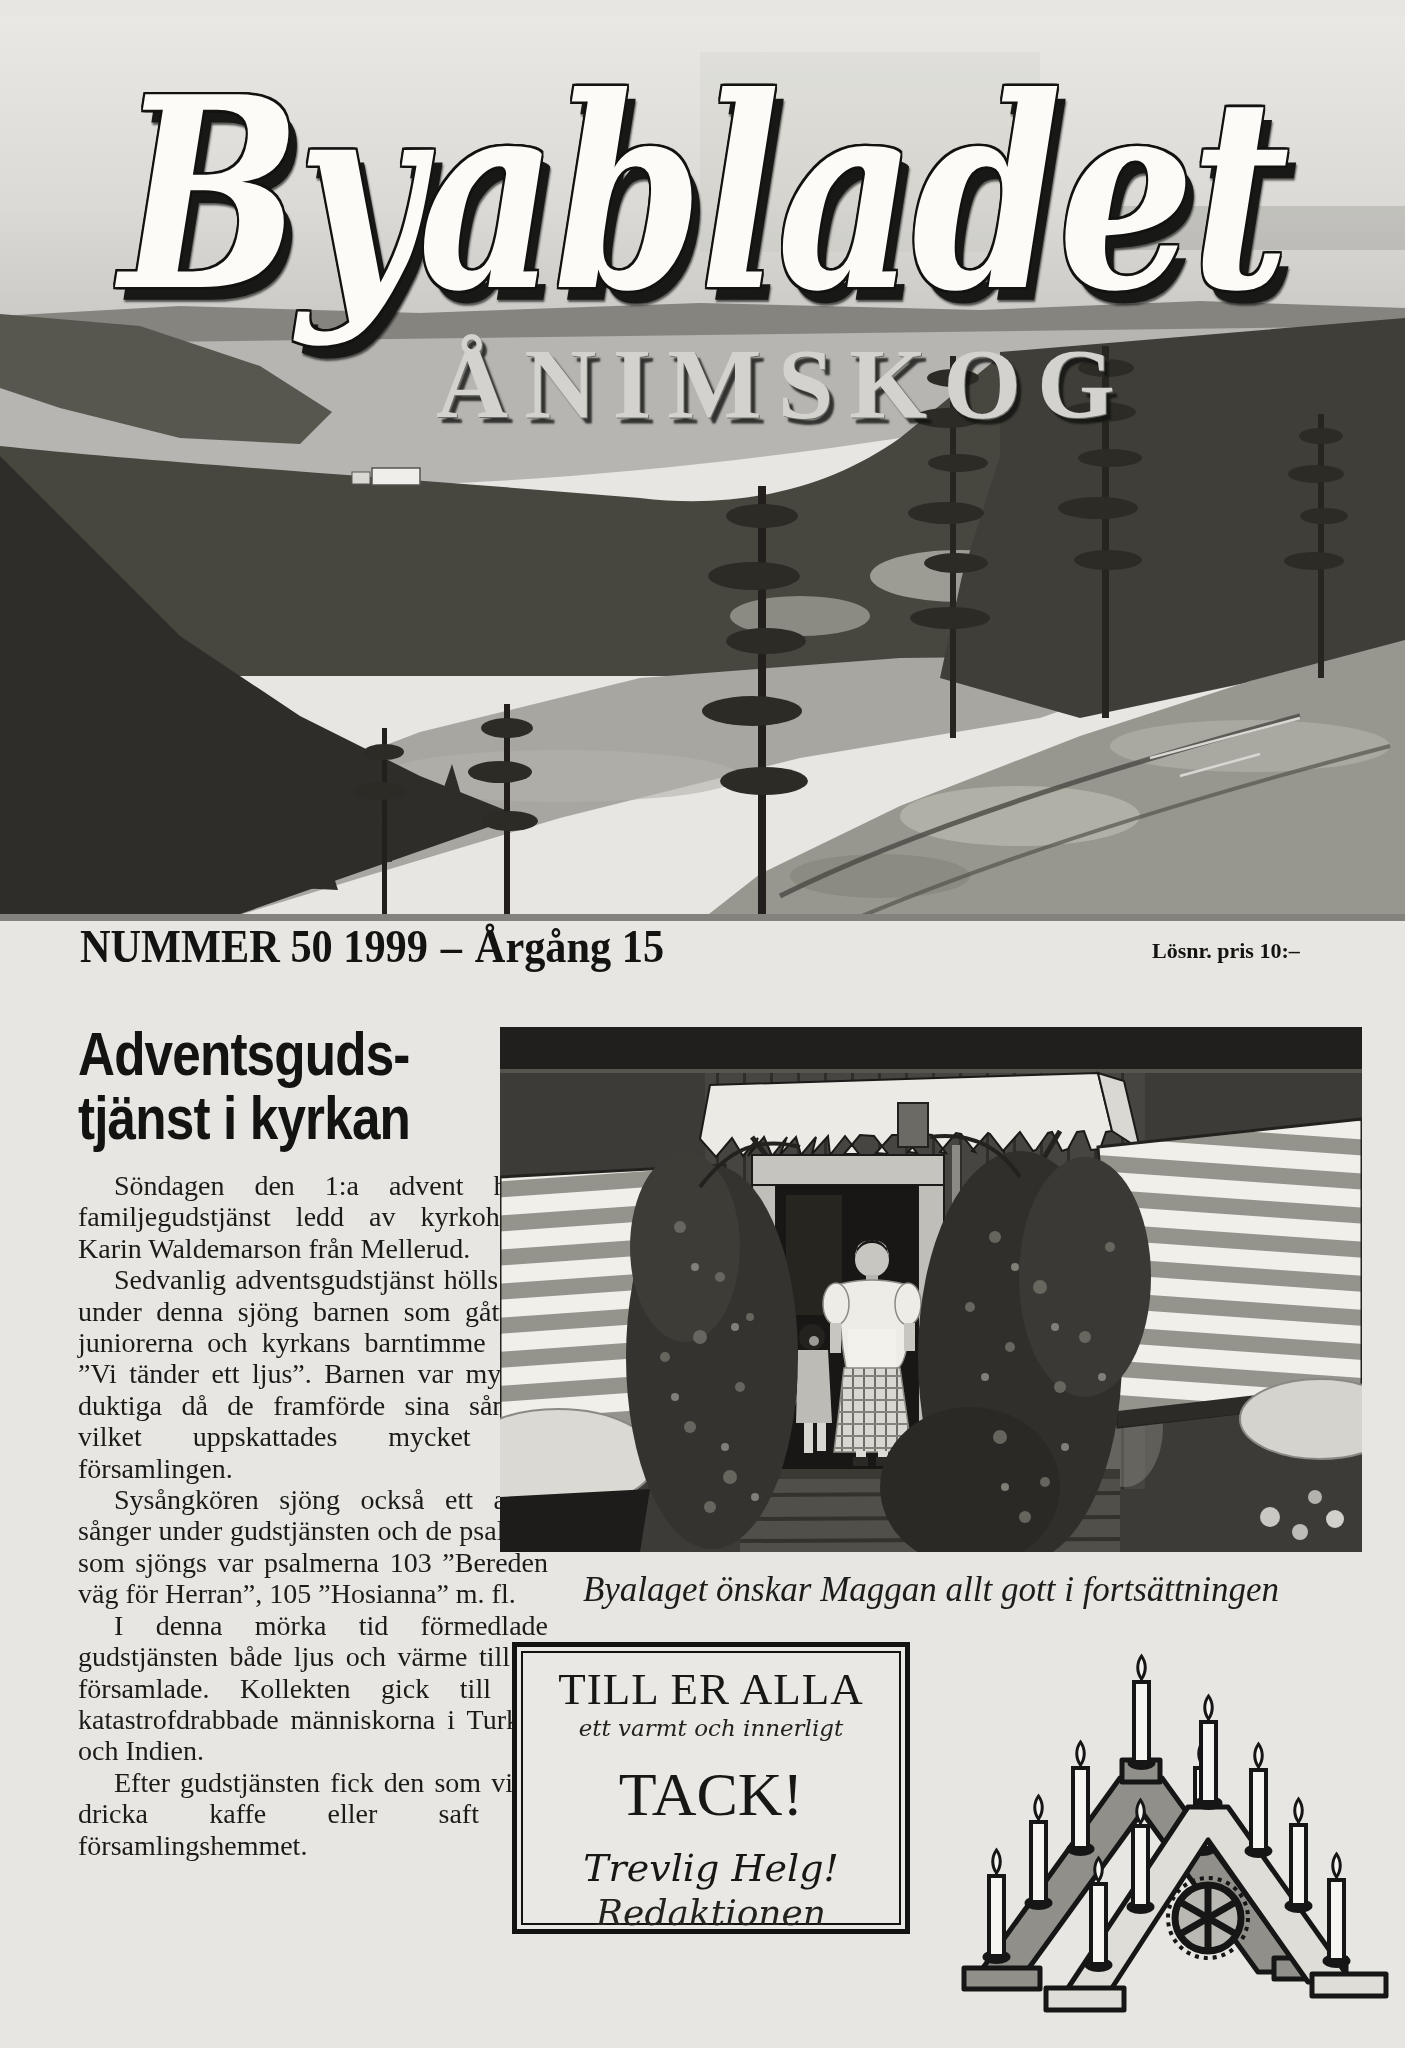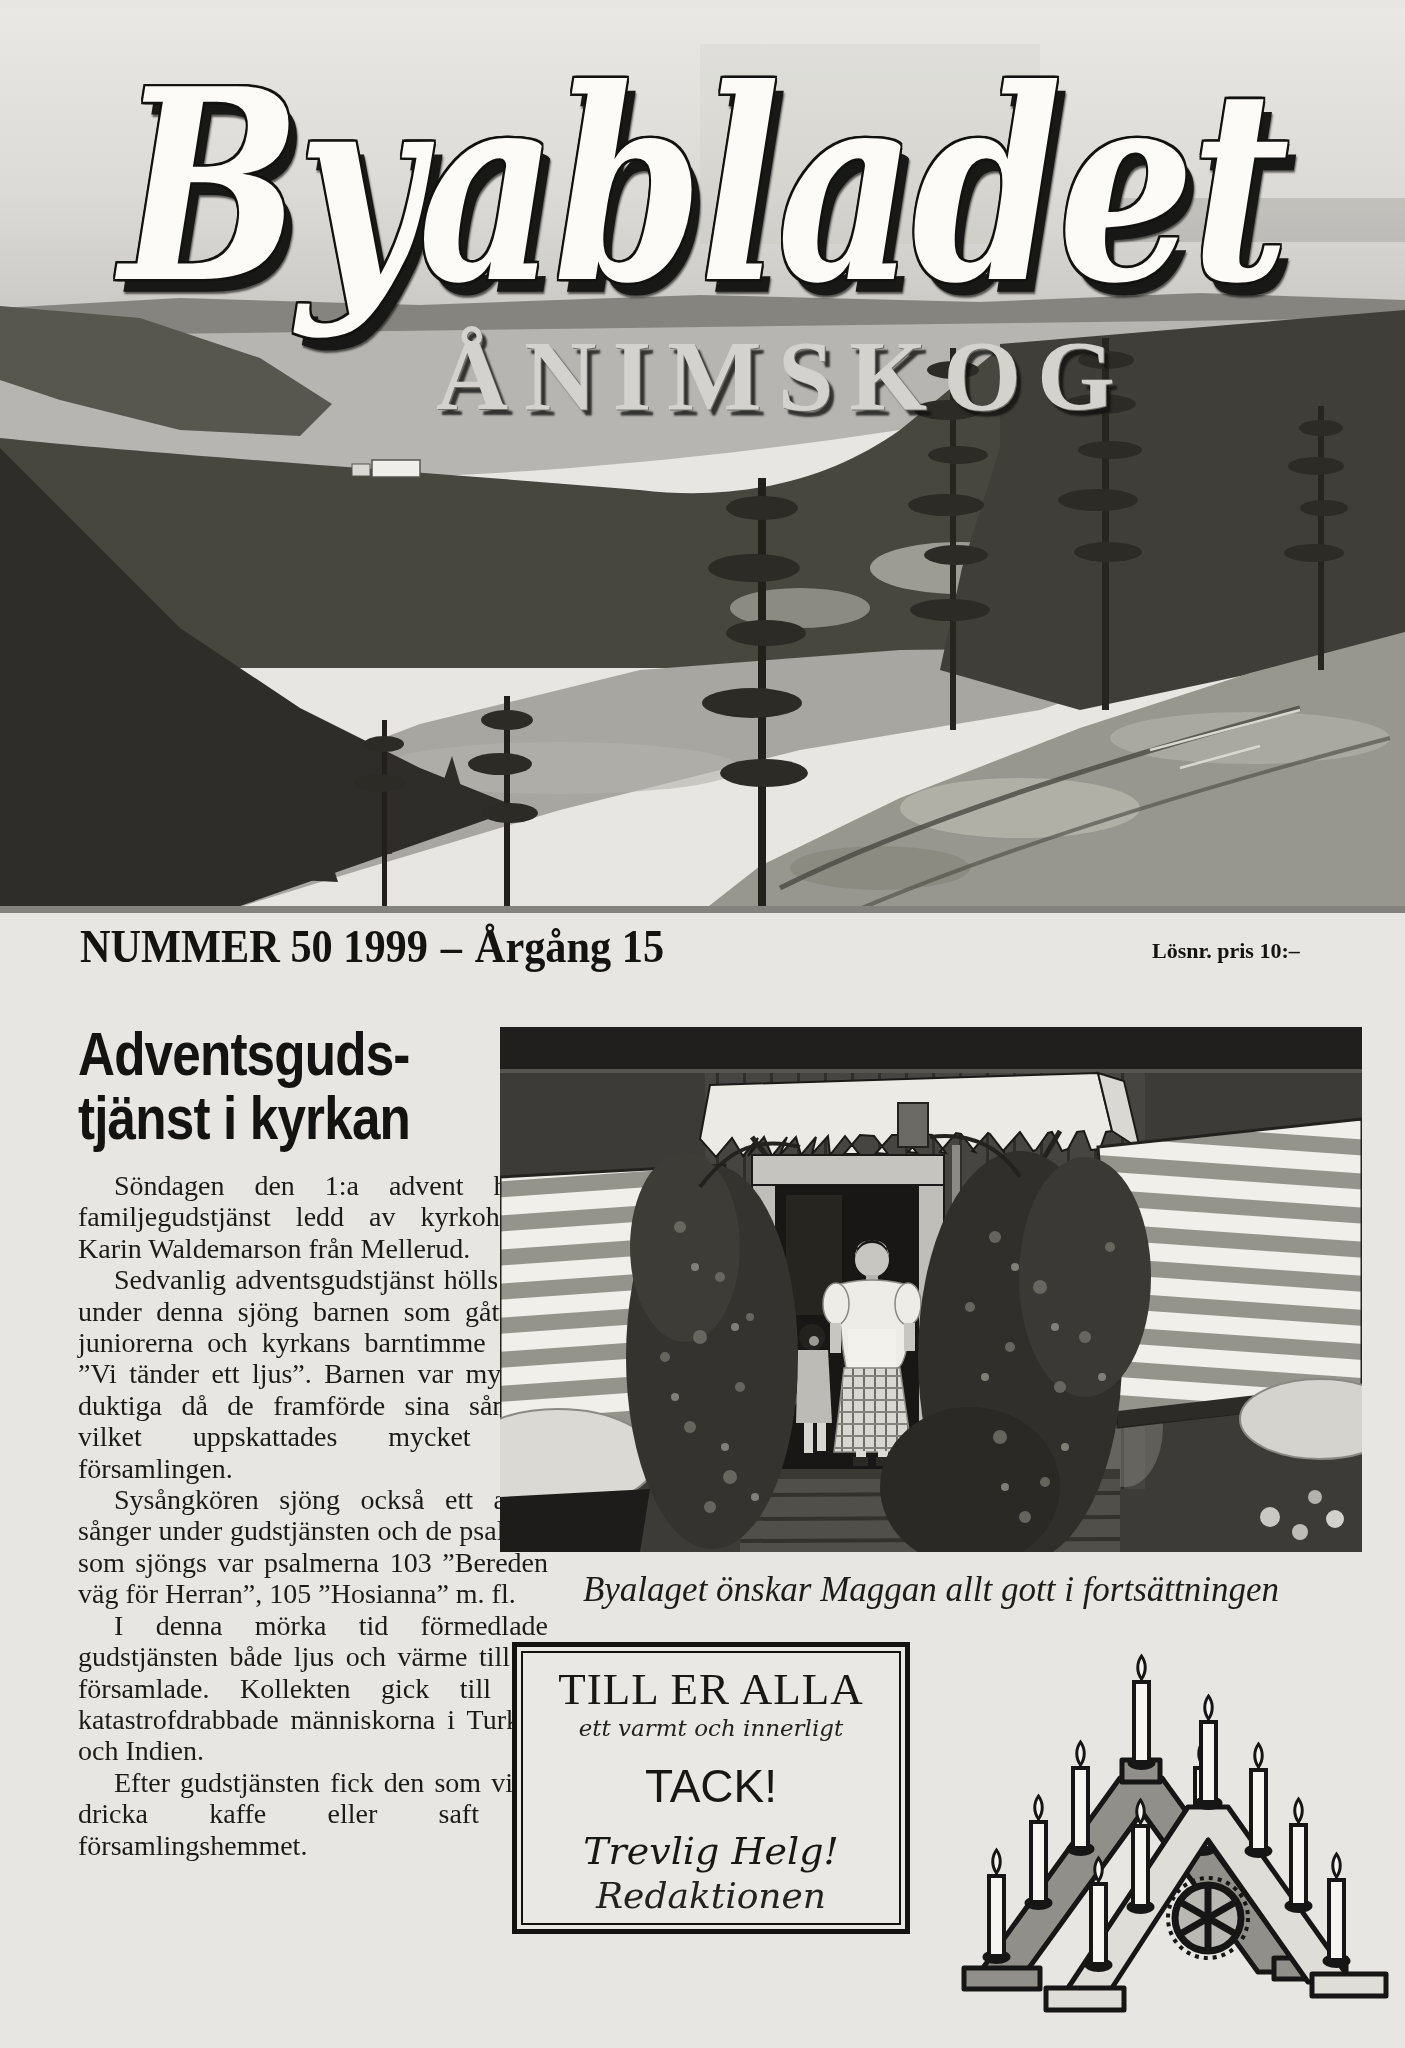--- a/index.html
+++ b/index.html
@@ -3,21 +3,21 @@
 <meta charset="utf-8">
 <style>
   html,body{margin:0;padding:0;}
   body{
     width:1405px;height:2048px;position:relative;overflow:hidden;
     background:#e7e6e2;
     font-family:"Liberation Serif",serif;
     color:#1a1a18;
   }
   
-  .hero{position:absolute;left:0;top:8px;width:1405px;height:783px;}
+  .hero{position:absolute;left:0;top:16px;width:1405px;height:783px;}
   .hero svg{display:block;}
   .masthead-title{
     position:absolute;left:50%;top:46px;transform:translateX(-50%) scale(0.94,1.16);
     transform-origin:center top;
     font-family:"DejaVu Serif",serif;font-style:italic;font-weight:700;
     font-size:228px;line-height:1;color:#fcfbf8;white-space:nowrap;
     text-shadow:
       2px 0 #121210,-2px 0 #121210,0 2px #121210,0 -2px #121210,
       2px 2px #121210,-2px -2px #121210,2px -2px #121210,-2px 2px #121210,
       9px 11px 0 #181816, 10px 13px 2px rgba(15,15,13,.65);
@@ -62,21 +62,21 @@
     position:absolute;left:512px;top:1642px;width:398px;height:292px;
     border:5px solid #131311;background:#e9e8e4;box-sizing:border-box;
   }
   .thanks-inner{
     position:absolute;left:4px;top:4px;right:4px;bottom:4px;
     border:2px solid #131311;
     display:flex;flex-direction:column;align-items:center;text-align:center;
   }
   .thanks-title{font-family:"Liberation Serif",serif;font-size:45px;letter-spacing:1px;margin-top:10px;color:#17171-5;color:#171715;}
   .thanks-sub{font-family:"DejaVu Serif",serif;font-style:italic;font-size:23px;line-height:34px;color:#22221f;margin-top:6px;}
-  .thanks-tack{font-family:Liberation Sans, sans-serif;font-size:46px;margin-top:14px;color:#171715;}
+  .thanks-tack{font-family:Liberation Serif, serif;font-size:62px;margin-top:14px;color:#171715;}
   .thanks-greeting{font-family:"DejaVu Serif",serif;font-style:italic;font-size:38px;margin-top:16px;color:#171715;}
   .thanks-signature{font-family:"DejaVu Serif",serif;font-style:italic;font-size:36px;margin-top:2px;color:#22221f;}
   
   .candelabra{position:absolute;left:946px;top:1620px;width:446px;height:402px;}
 </style>
 </head>
 <body>
 
 <div class="hero">
   <svg width="1405" height="905" viewBox="0 0 1405 905">

